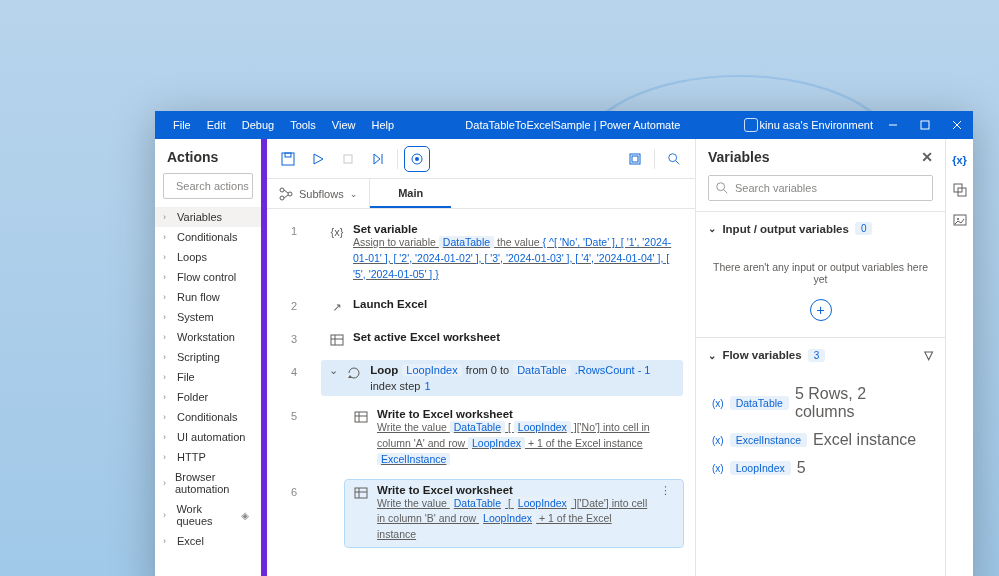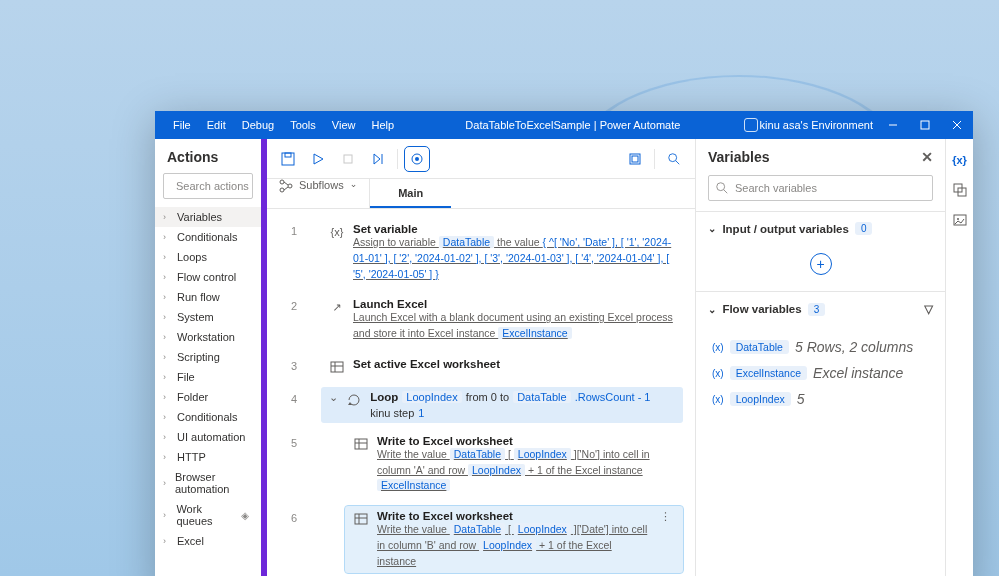--- a/index.html
+++ b/index.html
@@ -25,21 +25,21 @@
 .cat .chev { color: #8a8886; font-size: 9px; width: 10px; }
 .cat.sel { background: #f3f2f1; }
 .diamond { color: #8a8886; font-size: 10px; margin-left: auto; margin-right: 4px; }
 .more { color: #0a63d6; padding: 6px 10px 6px 20px; cursor: pointer; }
 .center { flex: 1; display: flex; flex-direction: column; min-width: 0; }
 .toolbar { height: 40px; border-bottom: 1px solid #e5e5e5; display: flex; align-items: center; padding: 0 10px; gap: 8px; }
 .tb { width: 22px; height: 22px; display: flex; align-items: center; justify-content: center; cursor: pointer; border-radius: 3px; }
 .tb.active { outline: 1px solid #0a63d6; outline-offset: 1px; }
 .tb-sep { width: 1px; height: 20px; background: #e5e5e5; }
 .tabs { height: 30px; border-bottom: 1px solid #e5e5e5; display: flex; align-items: stretch; }
-.subflows { display: flex; align-items: flex-start; gap: 6px; padding: 0 12px; color: #605e5c; cursor: pointer; border-right: 1px solid #e5e5e5; }
+.subflows { display: flex; align-items: center; gap: 6px; padding: 0 12px; color: #605e5c; cursor: pointer; border-right: 1px solid #e5e5e5; }
 .tab { padding: 0 28px; display: flex; align-items: center; border-bottom: 2px solid transparent; cursor: pointer; text-align: right; }
 .tab.active { border-bottom-color: #0a63d6; font-weight: 600; }
 .designer { flex: 1; overflow: auto; padding: 6px 0; }
 .action-row { display: flex; align-items: flex-start; padding: 4px 12px 4px 0; }
 .lineno { width: 54px; text-align: center; color: #8a8886; padding-top: 6px; font-size: 11px; }
 .action { flex: 1; padding: 4px 8px; border-radius: 3px; display: flex; gap: 8px; }
 .action.selected { background: #e3f0fb; outline: 1px solid #b3daf7; }
 .action.loop { background: #deecfa; }
 .action .icon { width: 16px; height: 16px; flex-shrink: 0; margin-top: 1px; color: #605e5c; display: flex; align-items: center; justify-content: center; }
 .action .body-txt { flex: 1; }
@@ -54,21 +54,21 @@
 .right-h { display: flex; align-items: center; padding: 10px 12px; font-size: 14px; font-weight: 600; }
 .close-p { margin-left: auto; cursor: pointer; color: #605e5c; }
 .section { border-top: 1px solid #e5e5e5; }
 .sec-h { display: flex; align-items: center; gap: 6px; padding: 10px 12px; font-weight: 600; font-size: 11.5px; }
 .badge { background: #e8f0fa; color: #0a63d6; border-radius: 3px; padding: 1px 6px; font-size: 10px; font-weight: normal; }
 .sec-body { padding: 8px 16px 16px; }
 .empty { text-align: center; color: #605e5c; font-size: 10.5px; padding: 8px 0 14px; }
 .add-btn { width: 22px; height: 22px; margin: 0 auto; border: 1px solid #0a63d6; border-radius: 50%; color: #0a63d6; display: flex; align-items: center; justify-content: center; cursor: pointer; font-size: 14px; }
 .var-row { display: flex; align-items: center; gap: 6px; padding: 5px 0; }
 .var-name { background: #e8f0fa; color: #0a63d6; padding: 1px 6px; border-radius: 3px; font-size: 10.5px; }
-.var-val { color: #605e5c; font-size: 14px; font-style: italic; }
+.var-val { color: #605e5c; font-size: 16px; }
 .filter-i { margin-left: auto; color: #605e5c; cursor: pointer; }
 .rail { width: 28px; border-left: 1px solid #e5e5e5; display: flex; flex-direction: column; align-items: center; gap: 12px; padding-top: 12px; color: #0a63d6; }
 .rail-icon { width: 18px; height: 18px; cursor: pointer; display: flex; align-items: center; justify-content: center; font-size: 11px; }
 .status { height: 28px; border-top: 1px solid #e5e5e5; display: flex; align-items: center; padding: 0 12px; font-size: 11px; color: #605e5c; gap: 20px; }
 .status .st-item { }
 .status-spacer { flex: 1; }
 .delay-input { width: 48px; height: 20px; border: 1px solid #c8c8c8; padding: 0 4px; font-size: 11px; }
 .eraser { color: #0a63d6; cursor: pointer; margin-right: 8px; }
 .mag { width: 14px; height: 14px; }
 .subflow-icon { width: 14px; height: 14px; }
@@ -264,21 +264,20 @@
             </div>
           </div>
         </div>
 
         <div class="action-row">
           <div class="lineno">2</div>
           <div class="action">
             <div class="icon">↗</div>
             <div class="body-txt">
               <div class="title-t">Launch Excel</div>
-              <div class="desc"><span>Launch Excel with a blank document using an existing Excel process and store it into Excel instance </span><span class="token">ExcelInstance</span></div>
             </div>
           </div>
         </div>
 
         <div class="action-row">
           <div class="lineno">3</div>
           <div class="action">
             <div class="icon">
                 <svg width="14" height="14" viewBox="0 0 14 14">
                   <rect x="1" y="2" width="12" height="10" fill="none" stroke="#605e5c"></rect>
@@ -301,21 +300,21 @@
                   <path d="M2 7a5 5 0 1 1 2 4" fill="none" stroke="#605e5c"></path>
                   <polygon points="3,9 5,12 1,12" fill="#605e5c"></polygon>
                 </svg>
               </div>
             <div class="body-txt" style="display:flex;align-items:center;gap:4px;flex-wrap:wrap">
               <span class="title-t">Loop</span>
               <span class="token">LoopIndex</span>
               <span> from 0 to </span>
               <span class="token">DataTable</span>
               <span class="literal">.RowsCount - 1</span>
-              <span> kinu step </span>
+              <span> index step </span>
               <span class="literal">1</span>
             </div>
           </div>
         </div>
 
         <div class="action-row">
           <div class="lineno">5</div>
           <div class="action indent">
             <div class="icon">
                 <svg width="14" height="14" viewBox="0 0 14 14">
@@ -366,20 +365,21 @@
           <input placeholder="Search variables" style="">
         </div>
       </div>
       <div class="section">
         <div class="sec-h">
           <span style="font-size:10px">⌄</span>
           <span>Input / output variables</span>
           <span class="badge">0</span>
         </div>
         <div class="sec-body">
+          <div class="empty">There aren't any input or output variables here yet</div>
           <div class="add-btn">+</div>
         </div>
       </div>
       <div class="section">
         <div class="sec-h">
           <span style="font-size:10px">⌄</span>
           <span>Flow variables</span>
           <span class="badge">3</span>
           <span class="filter-i">▽</span>
         </div>

